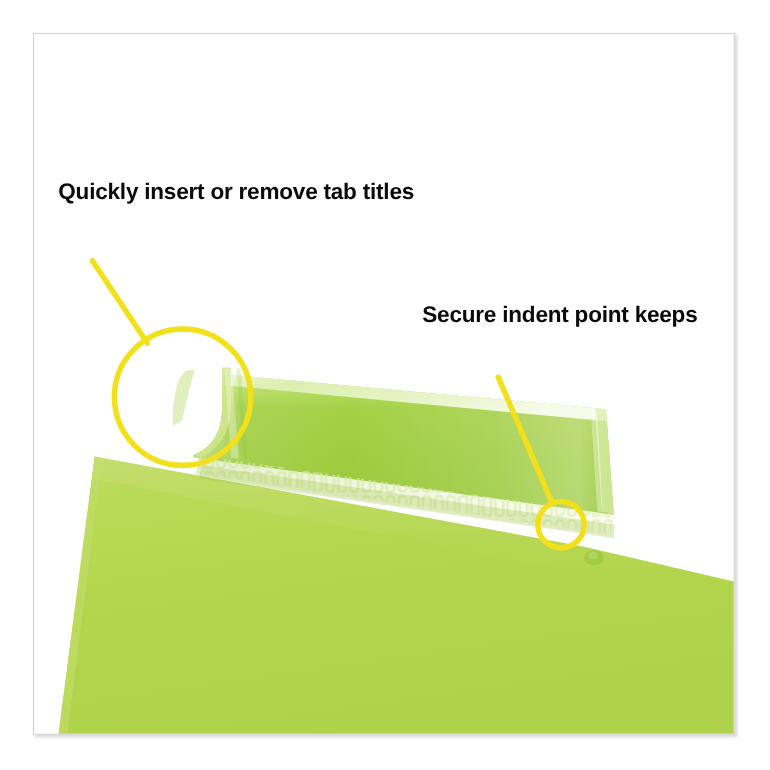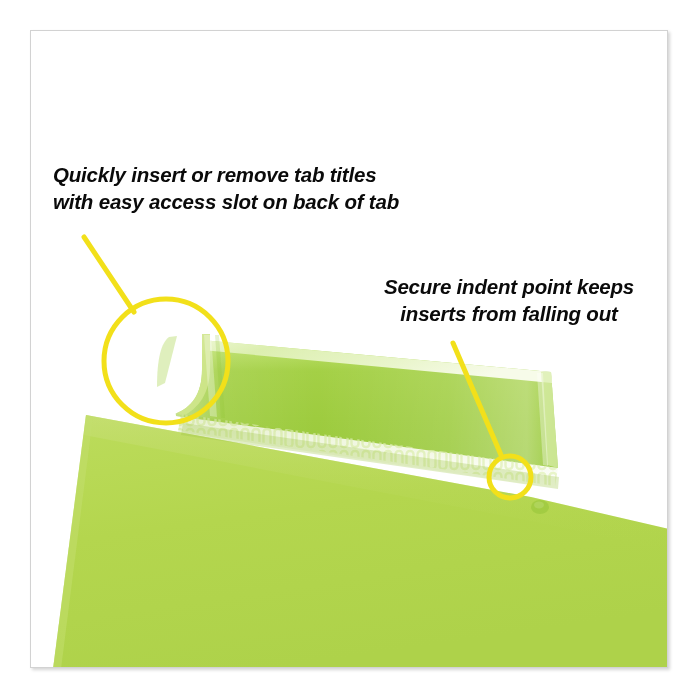--- a/index.html
+++ b/index.html
@@ -45,21 +45,20 @@
     font-size: 36px;
     font-weight: bold;
     letter-spacing: -0.4px;
     line-height: 1.1;
     white-space: nowrap;
   }
 
   
   .callout-text {
     position: absolute;
-    font-style: italic;
     font-weight: bold;
     color: #0a0a0a;
     font-size: 20.5px;
     line-height: 1.33;
     letter-spacing: -0.2px;
   }
   #callout-left-text {
     left: 22px;
     top: 130px;
     width: 470px;
@@ -203,22 +202,20 @@
           <line x1="422" y1="312" x2="470" y2="424"></line>
           <circle cx="479" cy="446" r="21"></circle>
         </g>
 
       </g>
     </svg>
 
 
     <div class="callout-text" id="callout-left-text" style="color: rgb(10, 10, 10);">
       <span class="line">Quickly insert or remove tab titles</span>
-      <span class="line">with easy access slot on back of tab</span>
     </div>
 
     <div class="callout-text" id="callout-right-text" style="color: rgb(10, 10, 10);">
       <span class="line">Secure indent point keeps</span>
-      <span class="line">inserts from falling out</span>
     </div>
 
   </div>
 </div>
 
 </body></html>

